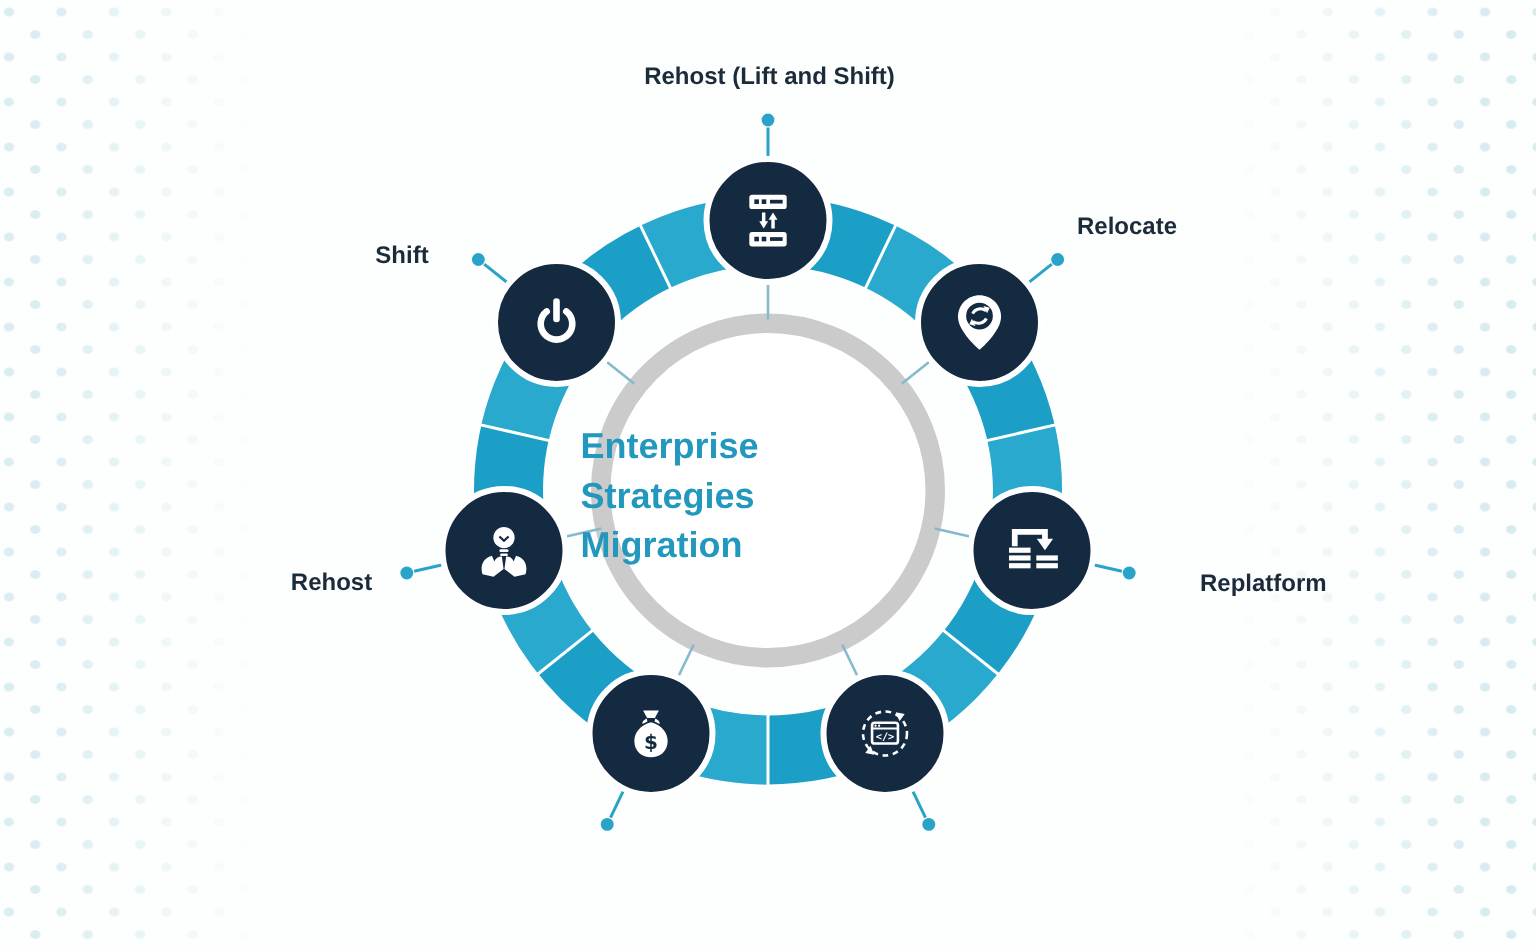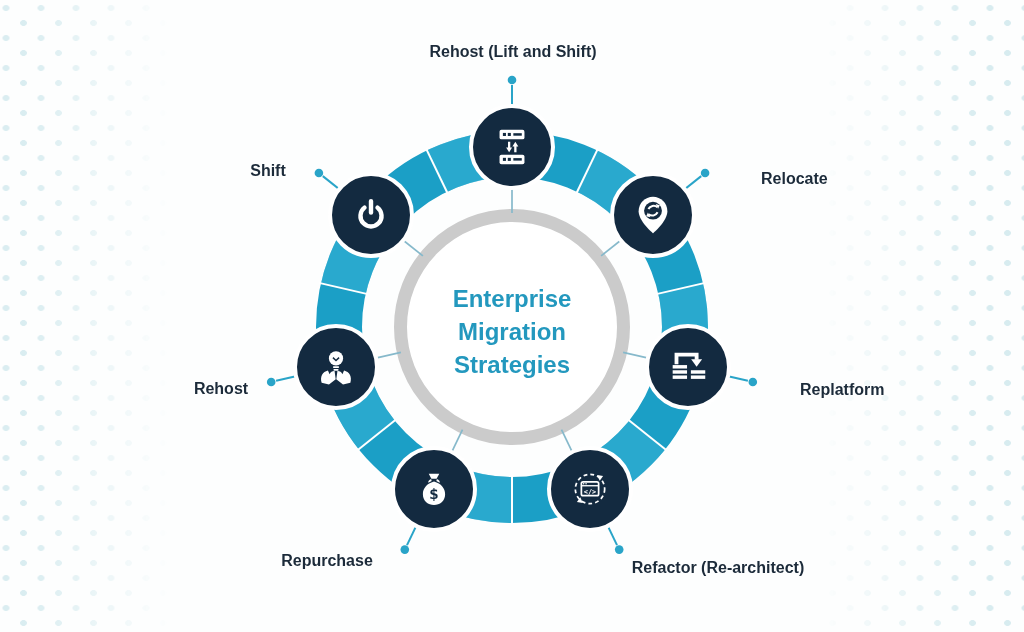--- a/index.html
+++ b/index.html
@@ -32,30 +32,30 @@
   .n-refactor  {left:547px;top:446px;}
   .n-repurchase{left:391px;top:446px;}
   .n-retain    {left:293px;top:324px;}
   .n-retire    {left:328px;top:172px;}
 
   
   .lbl{position:absolute;font-size:16px;font-weight:bold;color:#1c2b3a;white-space:nowrap;}
   .lbl.center{transform:translate(-50%,-50%);}
   .lbl.vmid{transform:translateY(-50%);}
   .l-rehost    {left:513px;top:52px;}
-  .l-relocate  {left:718px;top:179px;margin-left:43px;}
+  .l-relocate  {left:718px;top:152px;}
   .l-replatform{left:800px;top:390px;}
   .l-refactor  {left:718px;top:568px;}
   .l-repurchase{left:327px;top:561px;}
   .l-retain    {left:221px;top:389px;}
   .l-retire    {left:268px;top:171px;}
 
   
   .center-title{position:absolute;left:512px;top:331px;transform:translate(-50%,-50%);
-    width:250px;text-align:center;font-size:24px;font-weight:bold;color:#2398be;line-height:33px;}
+    width:250px;text-align:left;font-size:24px;font-weight:bold;color:#2398be;line-height:33px;}
 </style>
 </head>
 <body>
 
 <div class="canvas">
 
   <div class="dots left"></div>
   <div class="dots right"></div>
 
   <svg class="diagram-svg" width="1024" height="632" viewBox="0 0 1024 632">
@@ -189,24 +189,22 @@
   <div class="node n-retire">
     <svg viewBox="0 0 48 48">
       <path d="M17.2 16.3 A11 11 0 1 0 30.8 16.3" stroke="#fff" stroke-width="4.6" fill="none" stroke-linecap="round"></path>
       <line x1="24" y1="9.5" x2="24" y2="21.5" stroke="#fff" stroke-width="4.6" stroke-linecap="round"></line>
     </svg>
   </div>
 
   <div class="lbl center l-rehost">Rehost (Lift and Shift)</div>
   <div class="lbl vmid   l-relocate">Relocate</div>
   <div class="lbl vmid   l-replatform">Replatform</div>
-  <div class="lbl center l-refactor">Refactor (Re-architect)</div>
-  <div class="lbl center l-repurchase">Repurchase</div>
   <div class="lbl center l-retain">Rehost</div>
   <div class="lbl center l-retire">Shift</div>
 
   <div class="center-title">
     <div>Enterprise</div>
+    <div>Strategies</div>
     <div>Migration</div>
-    <div>Strategies</div>
   </div>
 
 </div>
 
 </body></html>

